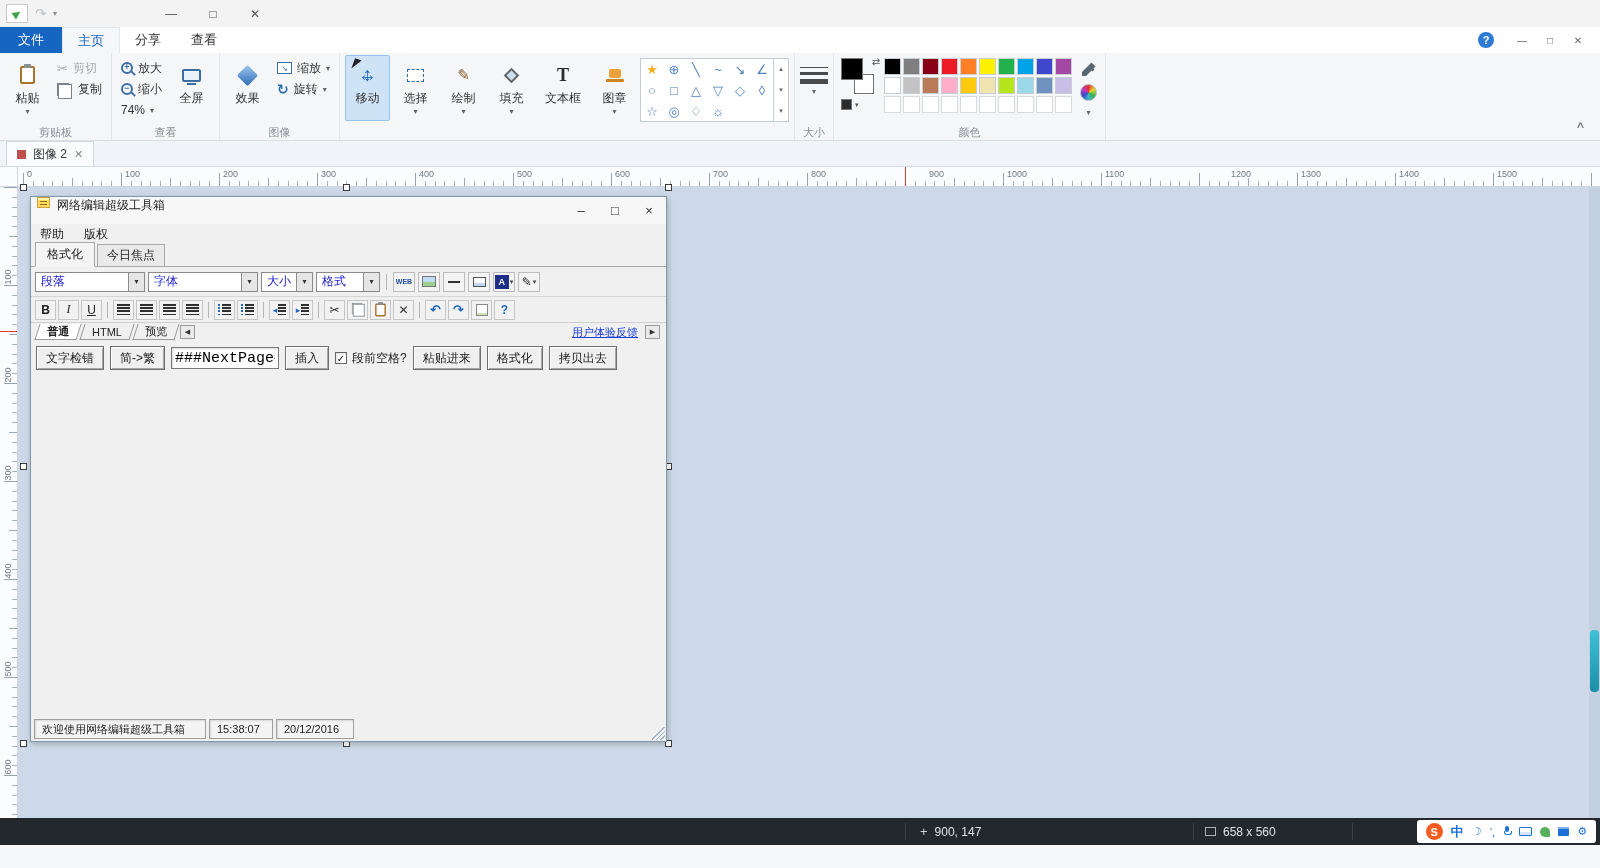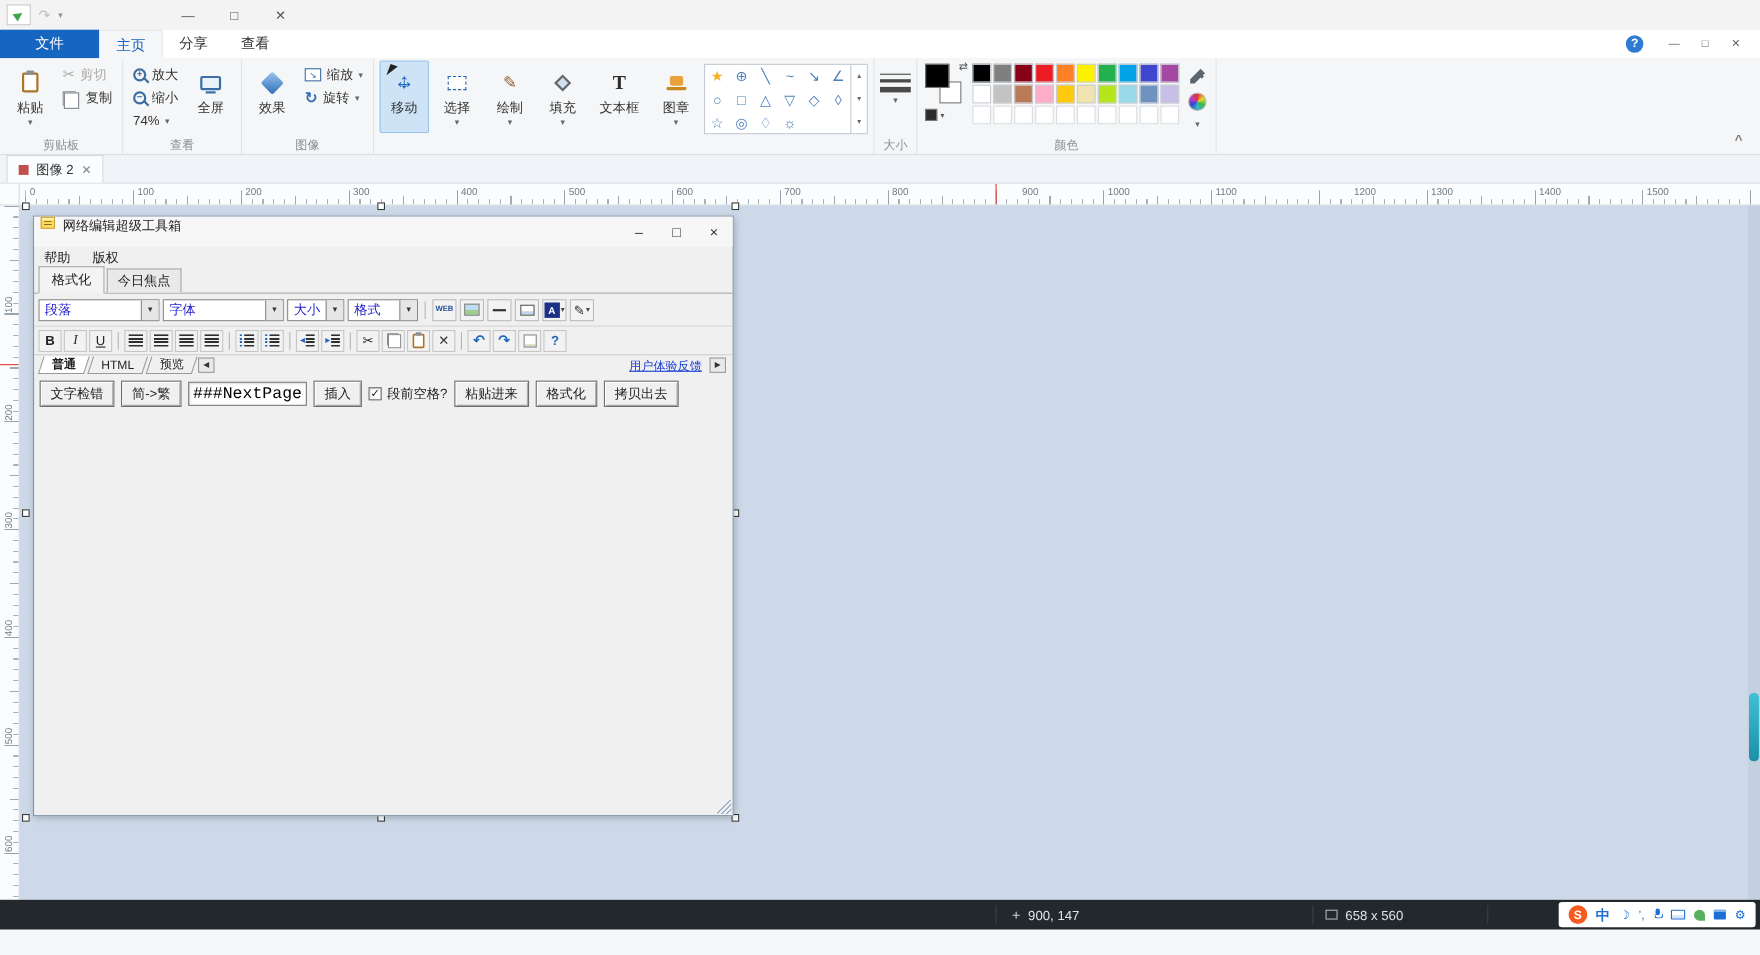--- a/index.html
+++ b/index.html
@@ -13,21 +13,21 @@
   .qa-logo { width:22px; height:19px; border:1px solid #c9c9c9; background:#fff; display:flex; align-items:center; justify-content:center; }
   .qa-arrow { width:0; height:0; border-top:4px solid transparent; border-bottom:4px solid transparent; border-left:8px solid #3fa34a; transform:rotate(-35deg); }
   .qa-redo { color:#b9bcc0; font-size:13px; }
   .qa-dd { color:#8d9095; font-size:8px; }
   .title-center { flex:1; text-align:center; font-size:12px; color:#333; }
   .win-controls { display:flex; }
   .wc { width:42px; height:27px; display:flex; align-items:center; justify-content:center; font-size:12px; color:#555; }
 
   
   .tabrow { position:absolute; left:0; top:27px; right:0; height:26px; background:#fff; display:flex; align-items:stretch; }
-  .ftab { background:#1665c1; color:#fff; padding:0 32px; display:flex; align-items:center; font-size:13px; }
+  .ftab { background:#1665c1; color:#fff; padding:0 18px; display:flex; align-items:center; font-size:13px; }
   .rtab { padding:0 15px; display:flex; align-items:center; font-size:13px; color:#333; }
   .rtab.active { color:#1665c1; background:#f5f6f7; border:1px solid #e4e7ea; border-bottom:none; }
   .mdi { margin-left:auto; display:flex; align-items:center; gap:4px; padding-right:10px; }
   .help-circle { width:16px; height:16px; border-radius:50%; background:#2f7bd3; color:#fff; font-size:11px; font-weight:bold; display:flex; align-items:center; justify-content:center; margin-right:12px; }
   .mbtn { width:24px; height:20px; display:flex; align-items:center; justify-content:center; color:#666; font-size:10px; }
 
   
   .ribbon { position:absolute; left:0; top:53px; right:0; height:88px; background:#f5f6f7; border-bottom:1px solid #d9dee3; display:flex; }
   .grp { display:flex; flex-direction:column; border-right:1px solid #e2e5e9; padding:2px 5px 0; }
   .grp-body { flex:1; display:flex; align-items:flex-start; gap:3px; }
@@ -646,20 +646,25 @@
           <input class="cinput" value="###NextPage###" style="">
           <span class="cbtn3d">插入</span>
           <span class="chk">
             <span class="chkbox">✓</span>
             <span>段前空格?</span>
           </span>
           <span class="cbtn3d">粘贴进来</span>
           <span class="cbtn3d">格式化</span>
           <span class="cbtn3d">拷贝出去</span>
         </div>
+        <div class="s-status">
+          <span class="spanel sp1">欢迎使用网络编辑超级工具箱</span>
+          <span class="spanel sp2">15:38:07</span>
+          <span class="spanel sp3">20/12/2016</span>
+        </div>
         <span class="grip"></span>
       </div>
     </div>
     <div class="cscroll">
       <div class="cthumb"></div>
     </div>
   </div>
 
   <div class="statusbar">
     <span class="sb-sep" style="left:905px;"></span>

